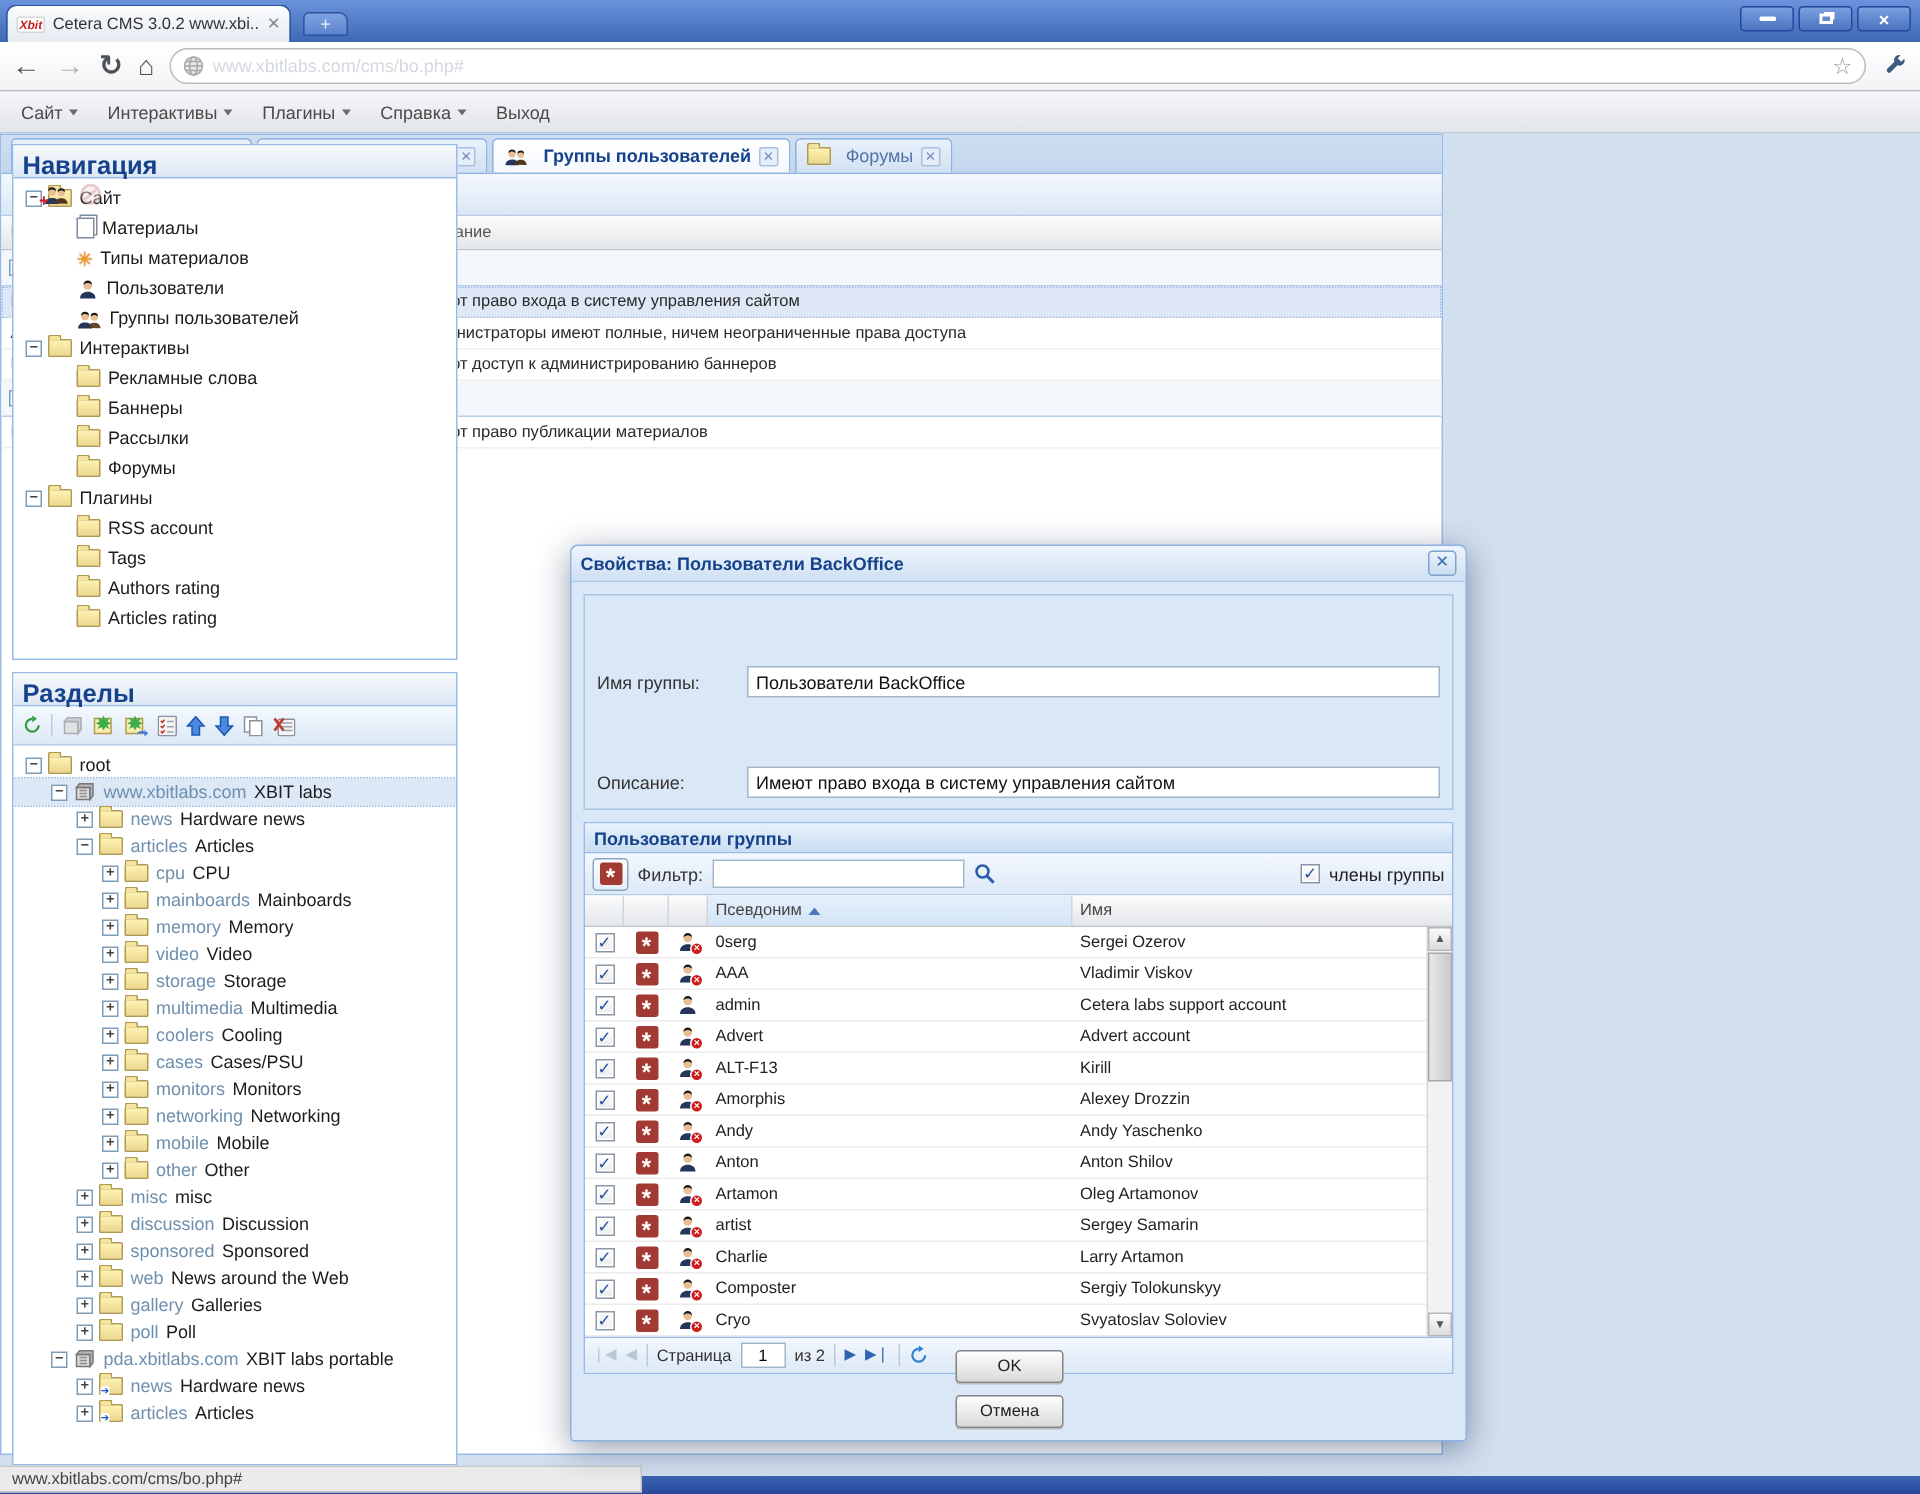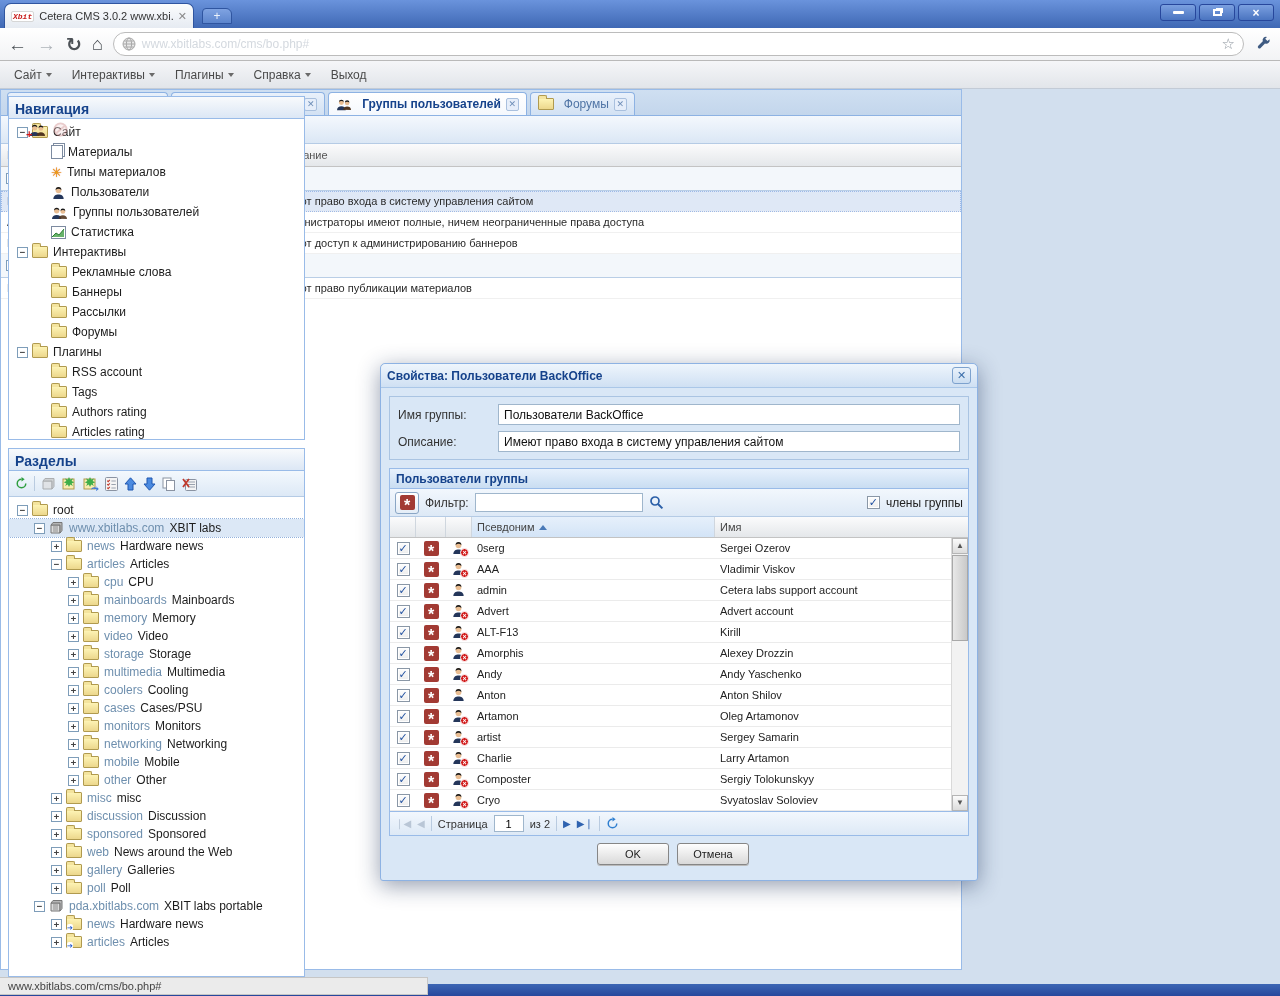--- a/index.html
+++ b/index.html
@@ -3,21 +3,21 @@
 <meta charset="utf-8">
 <style>
   * { box-sizing:border-box; margin:0; padding:0; }
   html,body { width:1280px; height:996px; overflow:hidden; font-family:"Liberation Sans","DejaVu Sans",sans-serif; }
   body { position:relative; background:#d2dfee; font-size:11px; color:#222; }
 
   
   .titlebar { position:absolute; left:0; top:0; width:1280px; height:28px; background:linear-gradient(#6a93dc,#3f68b4); }
   .btab { position:absolute; left:4px; top:3px; width:190px; height:25px; background:linear-gradient(#fbfcfd,#e6ebf2); border:1px solid #2f55a0; border-bottom:none; border-radius:7px 7px 0 0; display:flex; align-items:center; padding:0 6px; gap:5px; }
   .btab .ttl { flex:1; font-size:11px; color:#333; white-space:nowrap; overflow:hidden; }
-  .favicon { font-size:8px; font-weight:bold; font-style:italic; color:#c81e1e; background:#fff; border:1px solid #d6d6d6; padding:0 1px; border-radius:2px;font-family:Liberation Mono, monospace; }
+  .favicon { font-size:8px; font-weight:bold; font-style:italic; color:#c81e1e; background:#fff; border:1px solid #d6d6d6; padding:0 1px; border-radius:2px; }
   .tclose { color:#8a8a8a; font-size:11px; line-height:11px; }
   .newtab { position:absolute; left:202px; top:8px; width:30px; height:16px; background:linear-gradient(#7fa3e2,#5c85cd); border:1px solid #2f55a0; border-radius:4px 6px 0 0; color:#eaf1fb; text-align:center; font-size:12px; line-height:14px; }
   .winbtns { position:absolute; right:6px; top:4px; display:flex; gap:3px; }
   .wbtn { width:36px; height:17px; background:linear-gradient(#7ba0e0,#4a74c0); border:1px solid #27479c; border-radius:3px; display:flex; align-items:center; justify-content:center; }
   .wmin i { display:block; width:11px; height:3px; background:#fff; border-radius:1px; }
   .wmax i { display:block; width:9px; height:7px; border:2px solid #fff; box-shadow:2px -2px 0 -1px #fff; }
   .wcls { color:#fff; font-weight:bold; font-size:12px; }
 
   .btoolbar { position:absolute; left:0; top:28px; width:1280px; height:33px; background:linear-gradient(#ffffff,#f2f3f5); border-bottom:1px solid #b9b9b9; display:flex; align-items:center; padding:0 8px; gap:10px; }
   .navg { font-size:19px; line-height:19px; color:#4d5257; font-weight:bold; }
@@ -29,21 +29,21 @@
   .wrench { margin-left:2px; }
 
   .menubar { position:absolute; left:0; top:61px; width:1280px; height:28px; background:linear-gradient(#f5f6f8,#e2e5ea); border-bottom:1px solid #c3cbd6; display:flex; align-items:center; gap:20px; padding:0 14px; color:#4a4a4a; font-size:12px; }
   .mitem { display:flex; align-items:center; gap:4px; }
   .caret { width:0; height:0; border-left:3px solid transparent; border-right:3px solid transparent; border-top:4px solid #6a6a6a; }
 
   
   .viewport { position:absolute; left:0; top:89px; width:1280px; height:895px; background:#d2dfee; }
 
   .panel { position:absolute; background:#fff; border:1px solid #99bbe8; }
-  .phdr { height:22px; background:linear-gradient(#f8fafc,#dce7f5); border-bottom:1px solid #99bbe8; color:#15428b; font-weight:bold; font-size:14px; padding:4px 6px 0; }
+  .phdr { height:22px; background:linear-gradient(#f8fafc,#dce7f5); border-bottom:1px solid #99bbe8; color:#15428b; font-weight:bold; font-size:17px; padding:4px 6px 0; }
 
   
   .navpanel { left:8px; top:7px; width:297px; height:344px; }
   .navbody { height:321px; overflow:hidden; padding-top:3px; }
   .trow { height:20px; display:flex; align-items:center; font-size:12px; color:#3c3c3c; white-space:nowrap; }
   .srow { height:18px; }
   .exp { flex:none; width:11px; height:11px; border:1px solid #7e9db9; background:#fff; color:#444; font:bold 9px/9px "DejaVu Sans Mono",monospace; display:inline-flex; align-items:center; justify-content:center; margin:0 4px 0 0; }
   .ic { flex:none; margin-right:5px; display:inline-flex; align-items:center; justify-content:center; }
   .fold { width:16px; height:12px; background:linear-gradient(#fdf3b4,#ecd78c); border:1px solid #b09a4f; border-radius:1px; position:relative; }
   .fold::before { content:""; position:absolute; left:-1px; top:-4px; width:7px; height:3px; background:#f4e49e; border:1px solid #b09a4f; border-bottom:none; border-radius:2px 2px 0 0; }
@@ -82,21 +82,21 @@
   .gc1 { width:270px; padding-left:6px; } .gc2 { flex:1; padding-left:6px; }
   .grow.sel { background:#dfe8f6; outline:1px dotted #9db9e8; outline-offset:-1px; }
 
   
   .modal { position:absolute; left:380px; top:363px; width:598px; background:#d9e7f6; border:1px solid #8db2e3; border-radius:5px 5px 3px 3px; box-shadow:0 5px 22px rgba(20,40,80,.45); z-index:20; }
   .mhdr { height:24px; display:flex; align-items:center; padding:0 6px; color:#15428b; font-weight:bold; font-size:12px; background:linear-gradient(#eef5fc,#cfe0f3); border-bottom:1px solid #aac7e8; border-radius:5px 5px 0 0;justify-content:center; }
   .mhdr .sp { flex:1; }
   .mclose { width:19px; height:17px; border:1px solid #7da2ce; border-radius:3px; background:linear-gradient(#eaf2fb,#caddf1); color:#3b6eaa; font-weight:bold; font-size:11px; line-height:15px; text-align:center; }
   .mbody { padding:8px; }
   .fieldsbox { border:1px solid #aac4e2; padding:7px 8px; display:flex; flex-direction:column; gap:6px; }
-  .frow { display:flex; align-items:center; }
+  .frow { display:flex; align-items:center;margin-top:40px; }
   .flabel { width:100px; color:#333; font-size:12px; }
   .finput { flex:1; height:21px; border:1px solid #9fb6cc; background:#fff; font-size:12px; padding:0 5px; color:#111; font-family:"Liberation Sans",sans-serif; }
 
   .upanel { margin-top:8px; border:1px solid #99bbe8; background:#fff; }
   .uphdr { height:20px; background:linear-gradient(#e7f1fc,#c9ddf2); border-bottom:1px solid #99bbe8; color:#15428b; font-weight:bold; padding:3px 6px 0; font-size:12px; }
   .filterbar { height:28px; background:linear-gradient(#f2f7fd,#dde9f6); border-bottom:1px solid #b5cbe5; display:flex; align-items:center; gap:6px; padding:0 5px; }
   .fbtn { width:24px; height:22px; border:1px solid #8aa6c5; border-radius:3px; background:linear-gradient(#ffffff,#e4edf7); display:flex; align-items:center; justify-content:center; }
   .filterinput { width:168px; height:19px; border:1px solid #9fb6cc; background:#fff; padding:0 4px; font-size:11px; font-family:"Liberation Sans",sans-serif; }
   .cb { width:13px; height:13px; background:linear-gradient(#fdfdfd,#ededed); border:1px solid #8a97a6; box-shadow:inset 0 0 0 1px #fff; color:#2050a0; font:bold 11px/11px "DejaVu Sans",sans-serif; text-align:center; }
   .memlab { color:#222; font-size:12px; }
@@ -117,21 +117,21 @@
   .uscroll { position:absolute; right:0; top:21px; bottom:0; width:17px; background:#f2f2f2; border-left:1px solid #d9d9d9; }
   .sbtn { height:16px; background:linear-gradient(#fbfbfb,#dcdcdc); border:1px solid #b5b5b5; color:#555; font-size:8px; line-height:14px; text-align:center; }
   .sdown { position:absolute; bottom:0; left:0; right:0; }
   .sthumb { position:absolute; left:0; right:0; top:17px; height:86px; background:linear-gradient(90deg,#e8e8e8,#c9c9c9); border:1px solid #a8a8a8; }
 
   .upager { height:24px; background:linear-gradient(#f2f7fd,#dde9f6); border-top:1px solid #99bbe8; display:flex; align-items:center; gap:6px; padding:0 5px; color:#333; }
   .pgico { font-size:10px; }
   .dis { color:#b9c6d6; } .ena { color:#2f63b0; }
   .pginput { width:30px; height:17px; border:1px solid #9fb6cc; text-align:center; font-size:11px; font-family:"Liberation Sans",sans-serif; }
 
-  .mfooter { height:36px; display:flex; align-items:center; justify-content:center; gap:8px; padding-right:12px; }
+  .mfooter { height:36px; display:flex; align-items:center; justify-content:flex-end; gap:8px; padding-right:12px;flex-direction:column; }
   .btn { min-width:72px; height:22px; background:linear-gradient(#fefefe,#d9d9d9); border:1px solid #868686; border-radius:3px; font-size:11px; color:#222; text-align:center; line-height:20px; padding:0 14px; box-shadow:0 1px 0 #bbb; }
 
   
   .bottomstrip { position:absolute; left:0; top:984px; width:1280px; height:12px; background:linear-gradient(#3c66b4,#27479c); }
   .statusbubble { position:absolute; left:0; top:977px; width:428px; height:18px; background:#ebebeb; border:1px solid #c6c6c6; border-left:none; color:#444; font-size:11px; padding:2px 8px; z-index:5; }
 </style>
 </head>
 <body>
 
 <div class="titlebar">
@@ -227,30 +227,20 @@
               <path d="M1 15c0-3 2.2-4.4 5-4.4s5 1.4 5 4.4z" fill="#24365a"></path>
               <circle cx="6" cy="6.2" r="2.8" fill="#e9bd92"></circle>
               <path d="M3.2 5.8a2.8 2.8 0 0 1 5.6 0c-.9-.8-1.8-1.2-2.8-1.2s-1.9.4-2.8 1.2z" fill="#1b1b1b"></path>
               <path d="M8 14.6c.3-2.6 2.2-3.8 4.6-3.8 2.5 0 4.4 1.3 4.4 4z" fill="#51351f" opacity=".9"></path>
               <circle cx="12.6" cy="6.8" r="2.6" fill="#e9bd92"></circle>
               <path d="M10 6.4a2.6 2.6 0 0 1 5.2 0c-.8-.7-1.7-1.1-2.6-1.1s-1.8.4-2.6 1.1z" fill="#1b1b1b"></path>
             </svg>
           </span>
           <span class="tlabel">Группы пользователей</span>
         </div>
-      <div class="trow" style="padding-left:42px">
-          <span class="ic">
-            <svg width="15" height="13" viewBox="0 0 15 13">
-              <rect x="0.5" y="0.5" width="14" height="12" fill="#fff" stroke="#7d8ba0"></rect>
-              <path d="M1 11l4-4 3 2 5-6v8z" fill="#67b36a"></path>
-              <path d="M1 11l4-4 3 2 5-6" stroke="#2d7d33" fill="none"></path>
-            </svg>
-          </span>
-          <span class="tlabel">Статистика</span>
-        </div>
       <div class="trow" style="padding-left:8px">
           <span class="exp">−</span>
           <span class="ic fold"></span>
           <span class="tlabel">Интерактивы</span>
         </div>
       <div class="trow" style="padding-left:42px">
           <span class="ic fold"></span>
           <span class="tlabel">Рекламные слова</span>
         </div>
       <div class="trow" style="padding-left:42px">

